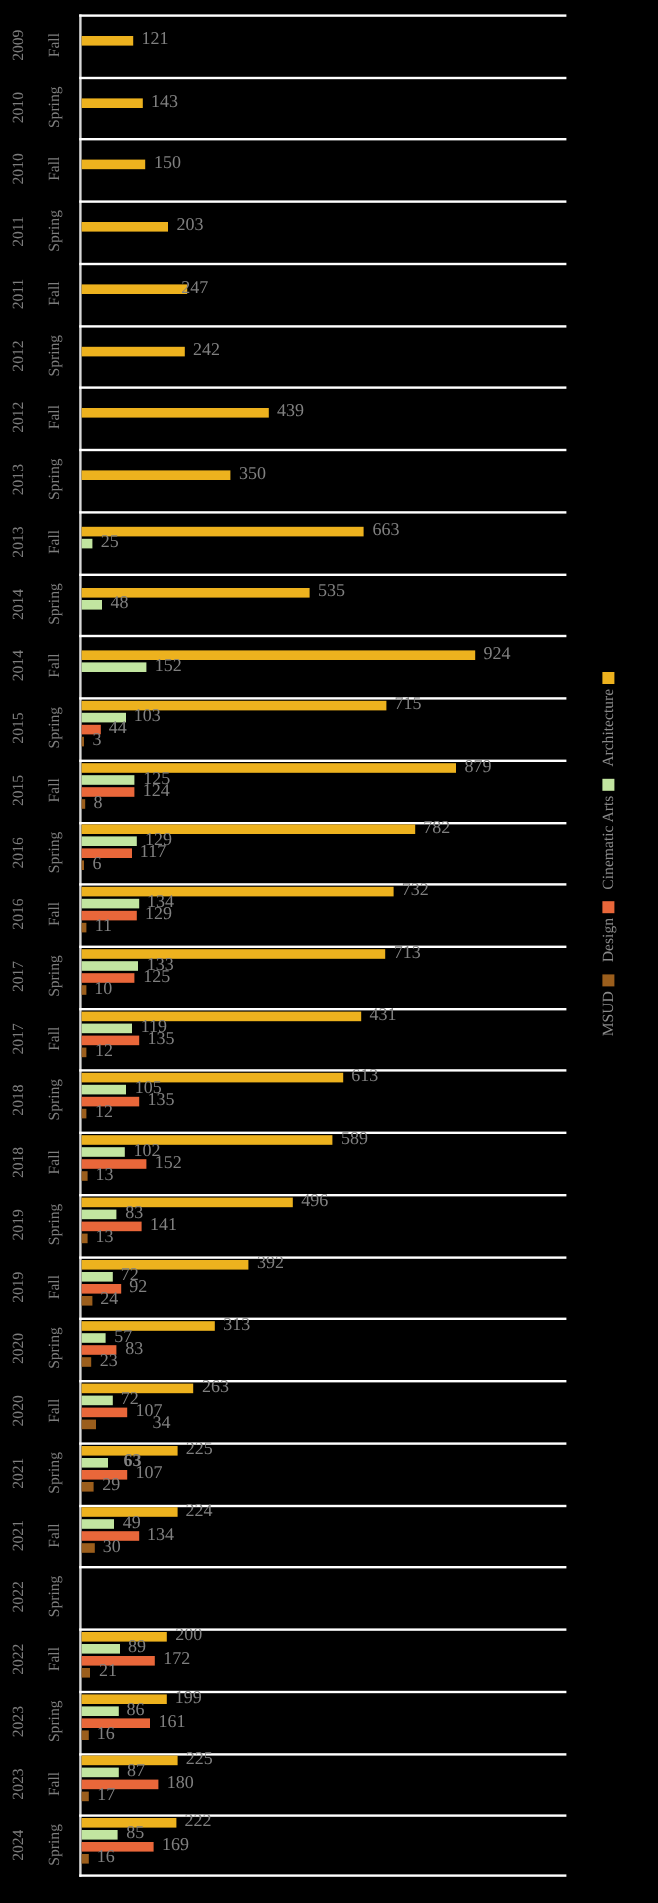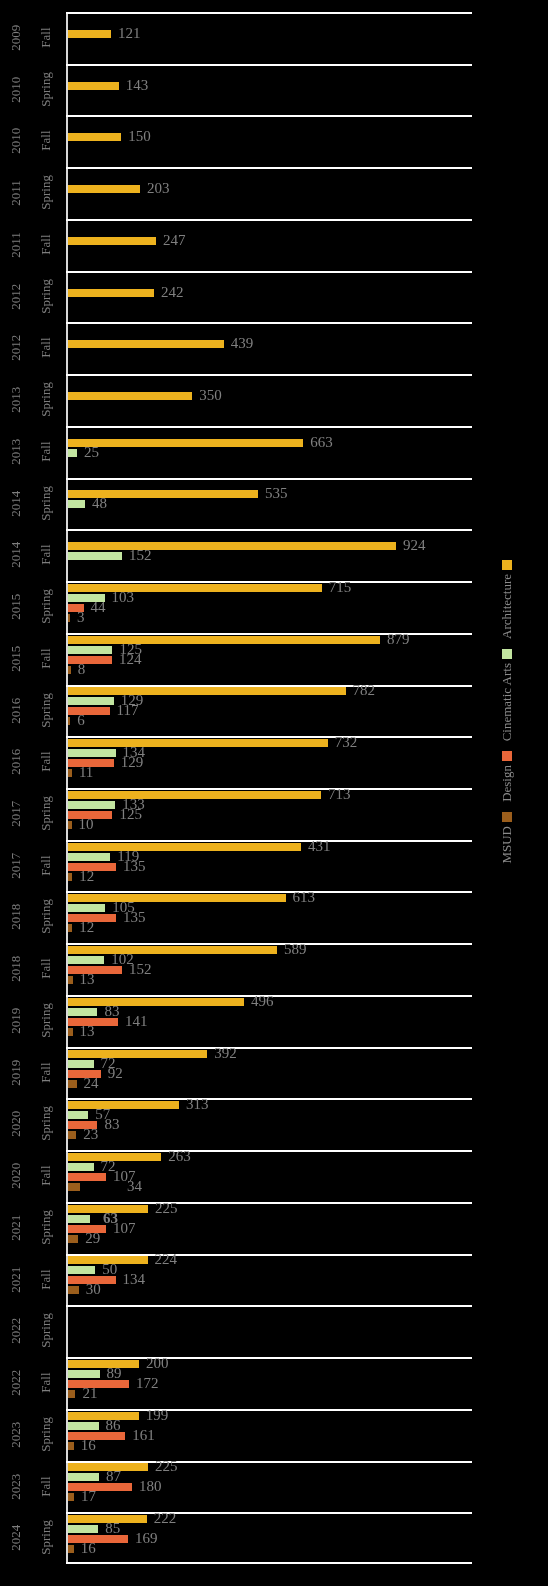--- a/index.html
+++ b/index.html
@@ -203,21 +203,21 @@
       <div class="group" style="top: 155.2px; height: 51.73px;">
         <div class="barline" style="position: absolute; left: 0px; top: 17.87px; height: 8px;">
           <div class="bar" title="Architecture: 203" style="width: 72.06px; background: rgb(237, 178, 30);"></div>
           <span class="blabel" style="left: 79.06px; top: -4px;">203</span>
         </div>
       </div>
       <div class="rowsep" style="top: 206.93px;"></div>
       <div class="group" style="top: 206.93px; height: 51.73px;">
         <div class="barline" style="position: absolute; left: 0px; top: 17.87px; height: 8px;">
           <div class="bar" title="Architecture: 247" style="width: 87.69px; background: rgb(237, 178, 30);"></div>
-          <span class="blabel" style="left: 95px; top: -4px;">247</span>
+          <span class="blabel" style="left: 83px; top: -4px;">247</span>
         </div>
       </div>
       <div class="rowsep" style="top: 258.67px;"></div>
       <div class="group" style="top: 258.67px; height: 51.73px;">
         <div class="barline" style="position: absolute; left: 0px; top: 17.87px; height: 8px;">
           <div class="bar" title="Architecture: 242" style="width: 85.91px; background: rgb(237, 178, 30);"></div>
           <span class="blabel" style="left: 92.91px; top: -4px;">242</span>
         </div>
       </div>
       <div class="rowsep" style="top: 310.4px;"></div>
@@ -515,21 +515,21 @@
         </div>
       </div>
       <div class="rowsep" style="top: 1241.6px;"></div>
       <div class="group" style="top: 1241.6px; height: 51.73px;">
         <div class="barline" style="position: absolute; left: 0px; top: 2.87px; height: 8px;">
           <div class="bar" title="Architecture: 224" style="width: 79.52px; background: rgb(237, 178, 30);"></div>
           <span class="blabel" style="left: 86.52px; top: -4px;">224</span>
         </div>
         <div class="barline" style="position: absolute; left: 0px; top: 12.87px; height: 8px;">
           <div class="bar" title="Cinematic Arts: 77" style="width: 27.33px; background: rgb(194, 229, 160);"></div>
-          <span class="blabel" style="left: 34.33px; top: -4px;">50</span>
+          <span class="blabel" style="left: 34.33px; top: -4px;">49</span>
         </div>
         <div class="barline" style="position: absolute; left: 0px; top: 22.87px; height: 8px;">
           <div class="bar" title="Design: 134" style="width: 47.57px; background: rgb(233, 103, 58);"></div>
           <span class="blabel" style="left: 54.57px; top: -4px;">134</span>
         </div>
         <div class="barline" style="position: absolute; left: 0px; top: 32.87px; height: 8px;">
           <div class="bar" title="MSUD: 30" style="width: 10.65px; background: rgb(155, 94, 28);"></div>
           <span class="blabel" style="left: 17.65px; top: -4px;">30</span>
         </div>
       </div>

